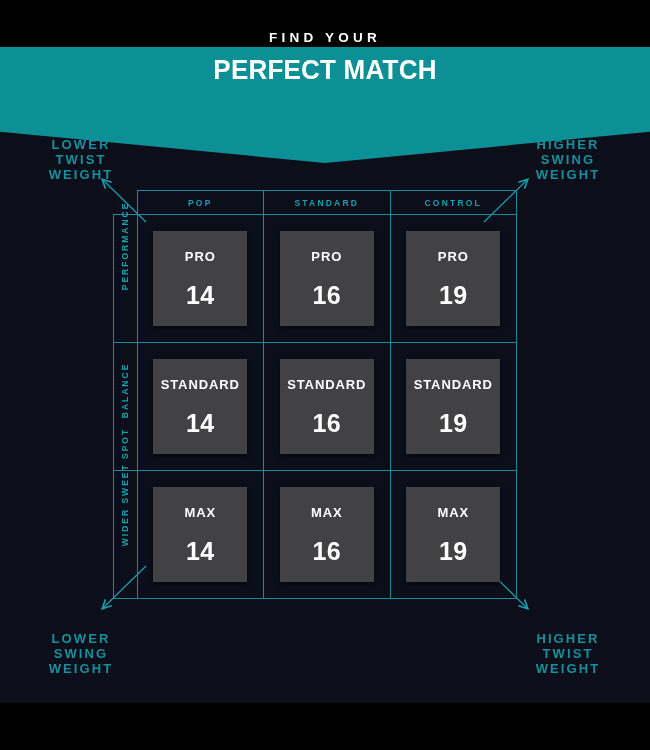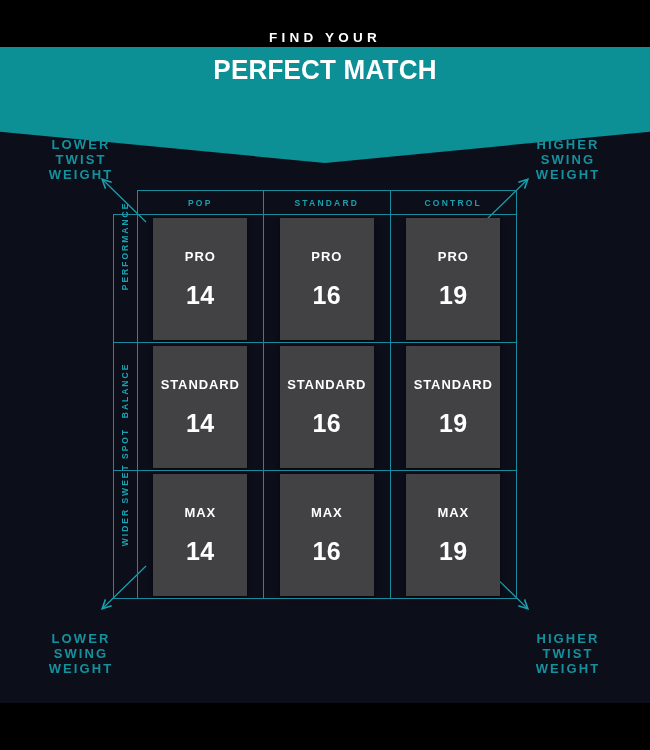--- a/index.html
+++ b/index.html
@@ -140,21 +140,21 @@
     display: block;
     transform: rotate(-90deg);
     white-space: nowrap;
   }
   .grid-cell {
     width: 127px;
     height: 127px;
   }
   .tile {
     width: 94px;
-    height: 122px;
+    height: 95px;
     margin: 0 auto;
     background: #424244;
     display: flex;
     flex-direction: column;
     align-items: center;
     justify-content: center;
     box-shadow: 0 2px 5px rgba(0,0,0,0.45);
   }
   .tile-model {
     color: #ffffff;

